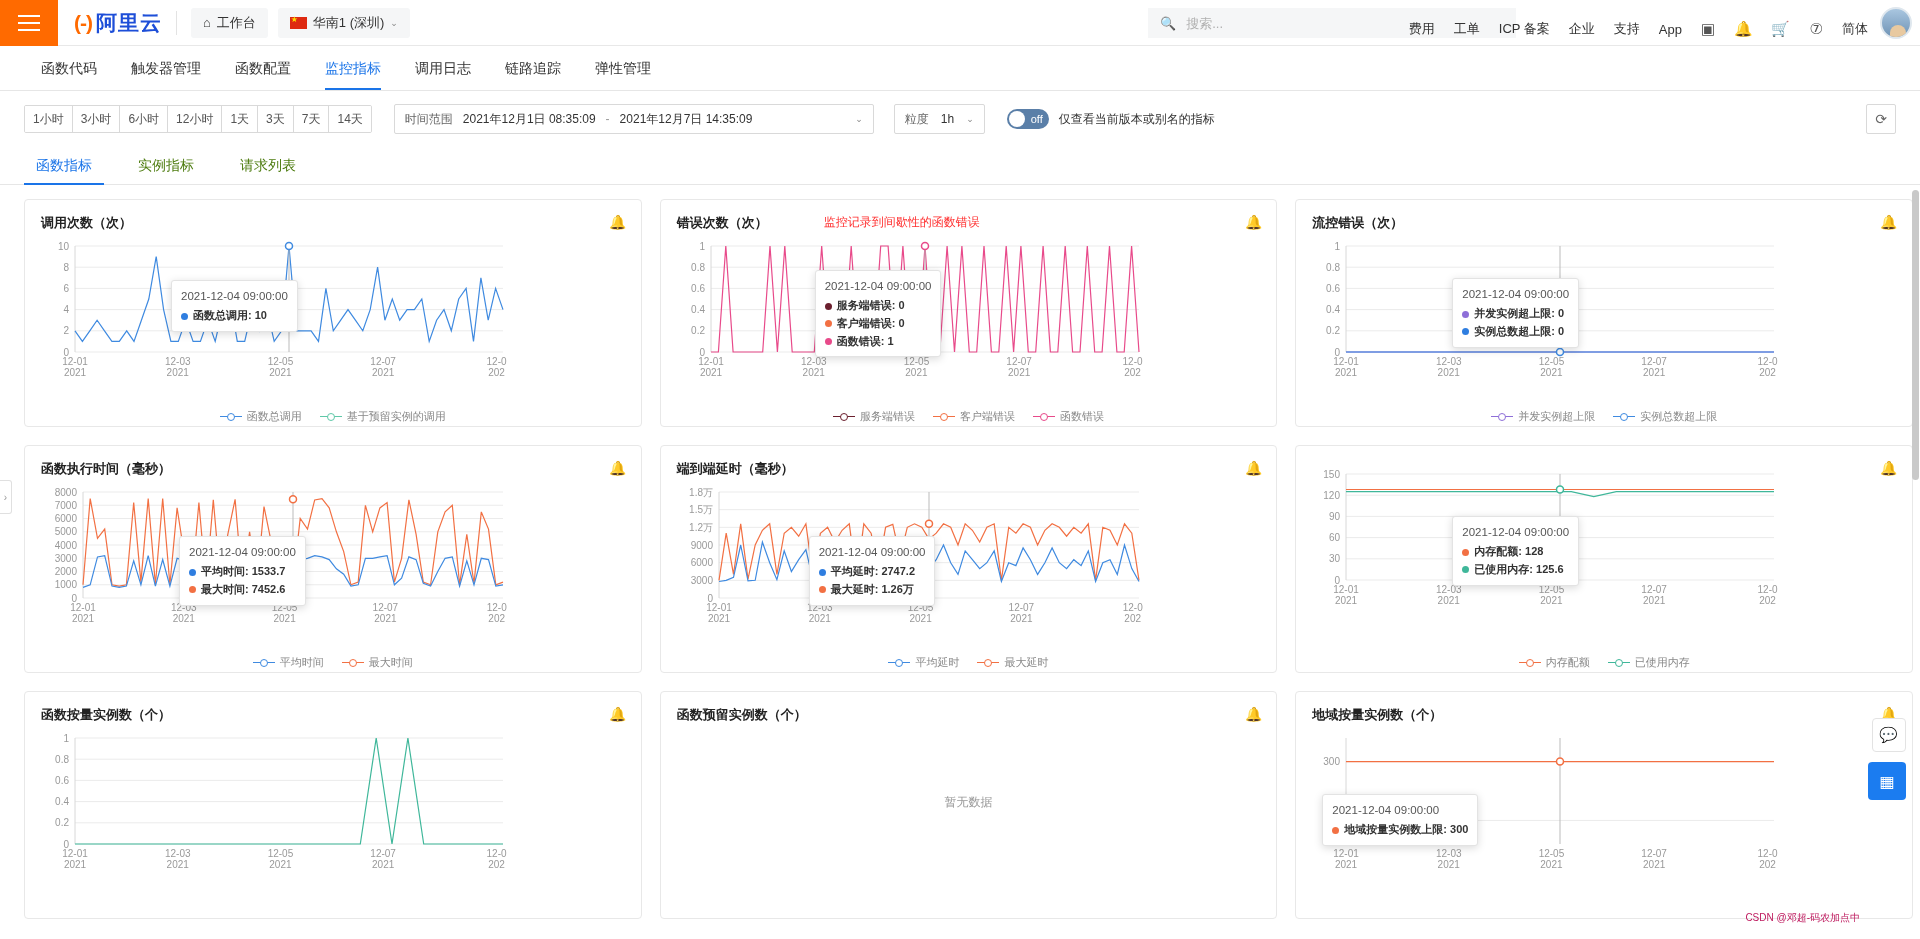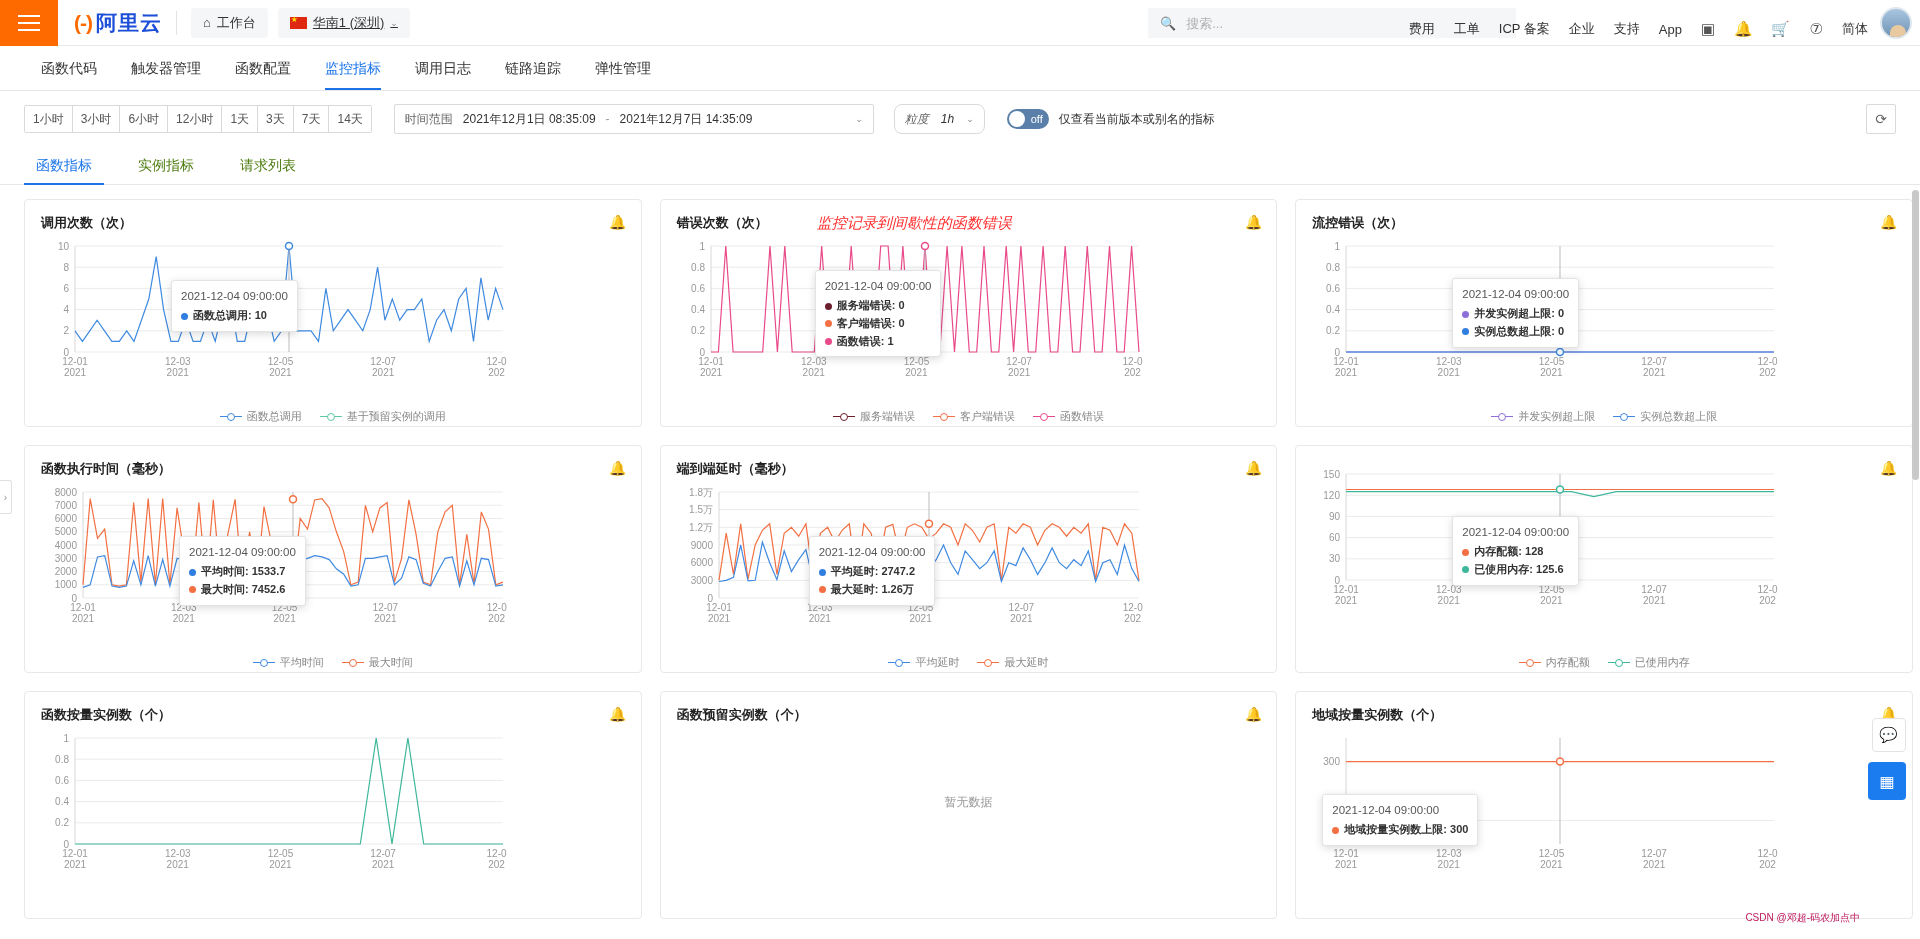--- a/index.html
+++ b/index.html
@@ -16,21 +16,21 @@
             border-bottom:1px solid #e8e8e8; position:relative; }
   .burger { width:58px; height:46px; background:#ff6a00; display:flex;
             align-items:center; justify-content:center; flex-direction:column; cursor:pointer; }
   .burger i { display:block; width:22px; height:2px; background:#fff; margin:2.5px 0; }
   .logo { margin-left:16px; display:flex; align-items:center; gap:4px; }
   .logo-mark { color:#ff6a00; font-size:21px; font-weight:bold; letter-spacing:-1px;}
   .logo-text { color:#1d4ed8; font-size:21px; font-weight:bold; letter-spacing:1px;}
   .vsep { width:1px; height:24px; background:#e3e3e3; margin:0 14px; }
   .pill { height:30px; background:#f5f6f7; border-radius:3px; display:flex;
           align-items:center; padding:0 12px; gap:6px; font-size:13px; color:#333; cursor:pointer; }
-  .pill + .pill { margin-left:10px;text-decoration:underline; }
+  .pill + .pill { margin-left:10px; }
   .flagcn { width:17px; height:12px; background:#de2910; position:relative; display:inline-block;}
   .flagcn:after{content:"★"; position:absolute; color:#ffde00; font-size:8px; left:1px; top:-2px;}
   .chev { font-size:9px; color:#888; }
   .search-wrap { position:absolute; left:1148px; top:8px; width:368px; height:30px;
                  background:#f5f6f7; display:flex; align-items:center; padding:0 12px; gap:8px; }
   .search-wrap input { border:0; background:transparent; outline:none; font-size:13px;
                        color:#555; width:100%; font-family:inherit; }
   .search-wrap input::placeholder{ color:#b0b0b0; }
   .navlinks { position:absolute; right:52px; top:0; height:58px; display:flex;
               align-items:center; gap:19px; font-size:13px; color:#333; }
@@ -54,22 +54,22 @@
   .filterbar { height:56px; display:flex; align-items:center; padding:0 24px; background:#fff; position:relative;}
   .btngroup { display:flex; border:1px solid #d9d9d9; border-radius:2px; overflow:hidden; height:28px;}
   .btngroup div { padding:0 8px; height:26px; line-height:26px; font-size:12px; color:#555;
                   border-right:1px solid #d9d9d9; cursor:pointer; background:#fff; }
   .btngroup div:last-child{ border-right:0; }
   .rangebox { margin-left:22px; height:30px; border:1px solid #d9d9d9; border-radius:2px;
               display:flex; align-items:center; padding:0 10px; gap:10px; font-size:12px;
               color:#333; min-width:480px; justify-content:space-between; cursor:pointer;}
   .rangebox .inner{ display:flex; align-items:center; gap:10px;}
   .rangebox .lbl{ color:#666; }
-  .granbox { margin-left:20px; height:30px; border:1px solid #d9d9d9; border-radius:8px;
-             display:flex; align-items:center; padding:0 10px; gap:12px; font-size:12px; color:#333; cursor:pointer;font-style:italic;}
+  .granbox { margin-left:20px; height:30px; border:1px solid #d9d9d9; border-radius:2px;
+             display:flex; align-items:center; padding:0 10px; gap:12px; font-size:12px; color:#333; cursor:pointer;}
   .toggle-wrap{ margin-left:22px; display:flex; align-items:center; gap:10px;}
   .toggle{ width:42px; height:20px; border-radius:10px; background:#5a7fa8; position:relative; cursor:pointer;}
   .toggle .knob{ position:absolute; left:2px; top:2px; width:16px; height:16px; border-radius:50%; background:#fff;}
   .toggle .txt{ position:absolute; right:6px; top:2px; font-size:11px; color:#fff; line-height:16px;}
   .toggle-label{ font-size:12px; color:#333; }
   .refresh{ position:absolute; right:24px; top:13px; width:30px; height:30px; border:1px solid #d9d9d9;
             border-radius:2px; display:flex; align-items:center; justify-content:center; color:#666;
             font-size:14px; cursor:pointer; background:#fff;}
 
   
@@ -78,21 +78,21 @@
   .subtab.active{ color:#1a74e8; font-weight:normal; }
   .subtab.active:after{ content:""; position:absolute; left:0; right:0; bottom:-1px; height:2px; background:#1a74e8;}
 
   
   .grid{ padding:14px 7px 0 24px; display:grid; grid-template-columns:repeat(3,1fr);
          gap:18px; background:#fff;}
   .card{ border:1px solid #e8e8e8; border-radius:4px; background:#fff; padding:14px 16px 10px 16px;
          position:relative; height:228px; }
   .card-title{ font-size:13px; font-weight:bold; color:#222; }
   .bell{ position:absolute; right:14px; top:14px; color:#555; font-size:14px; cursor:pointer; }
-  .annot{ position:absolute; left:156px; top:14px; color:#ff2d2d; font-size:15px; white-space:nowrap;font-style:italic;}
+  .annot{ position:absolute; left:163px; top:14px; color:#ff2d2d; font-size:12px; white-space:nowrap;}
   .plot{ position:relative; margin-top:8px; height:140px; }
   .legend{ position:absolute; left:0; right:0; bottom:2px; display:flex; justify-content:center;
            gap:18px; font-size:11px; color:#888; }
   .lg{ display:flex; align-items:center; gap:5px; }
   .lgmark{ width:22px; height:10px; position:relative; display:inline-block; }
   .lgmark:before{ content:""; position:absolute; left:0; top:4px; width:22px; height:1.5px; }
   .lgmark:after{ content:""; position:absolute; left:7px; top:1px; width:6px; height:6px;
                  border-radius:50%; background:#fff; border:1.5px solid; }
   .nodata{ position:absolute; left:0; right:0; top:62px; text-align:center; color:#999; font-size:12px;}
 

